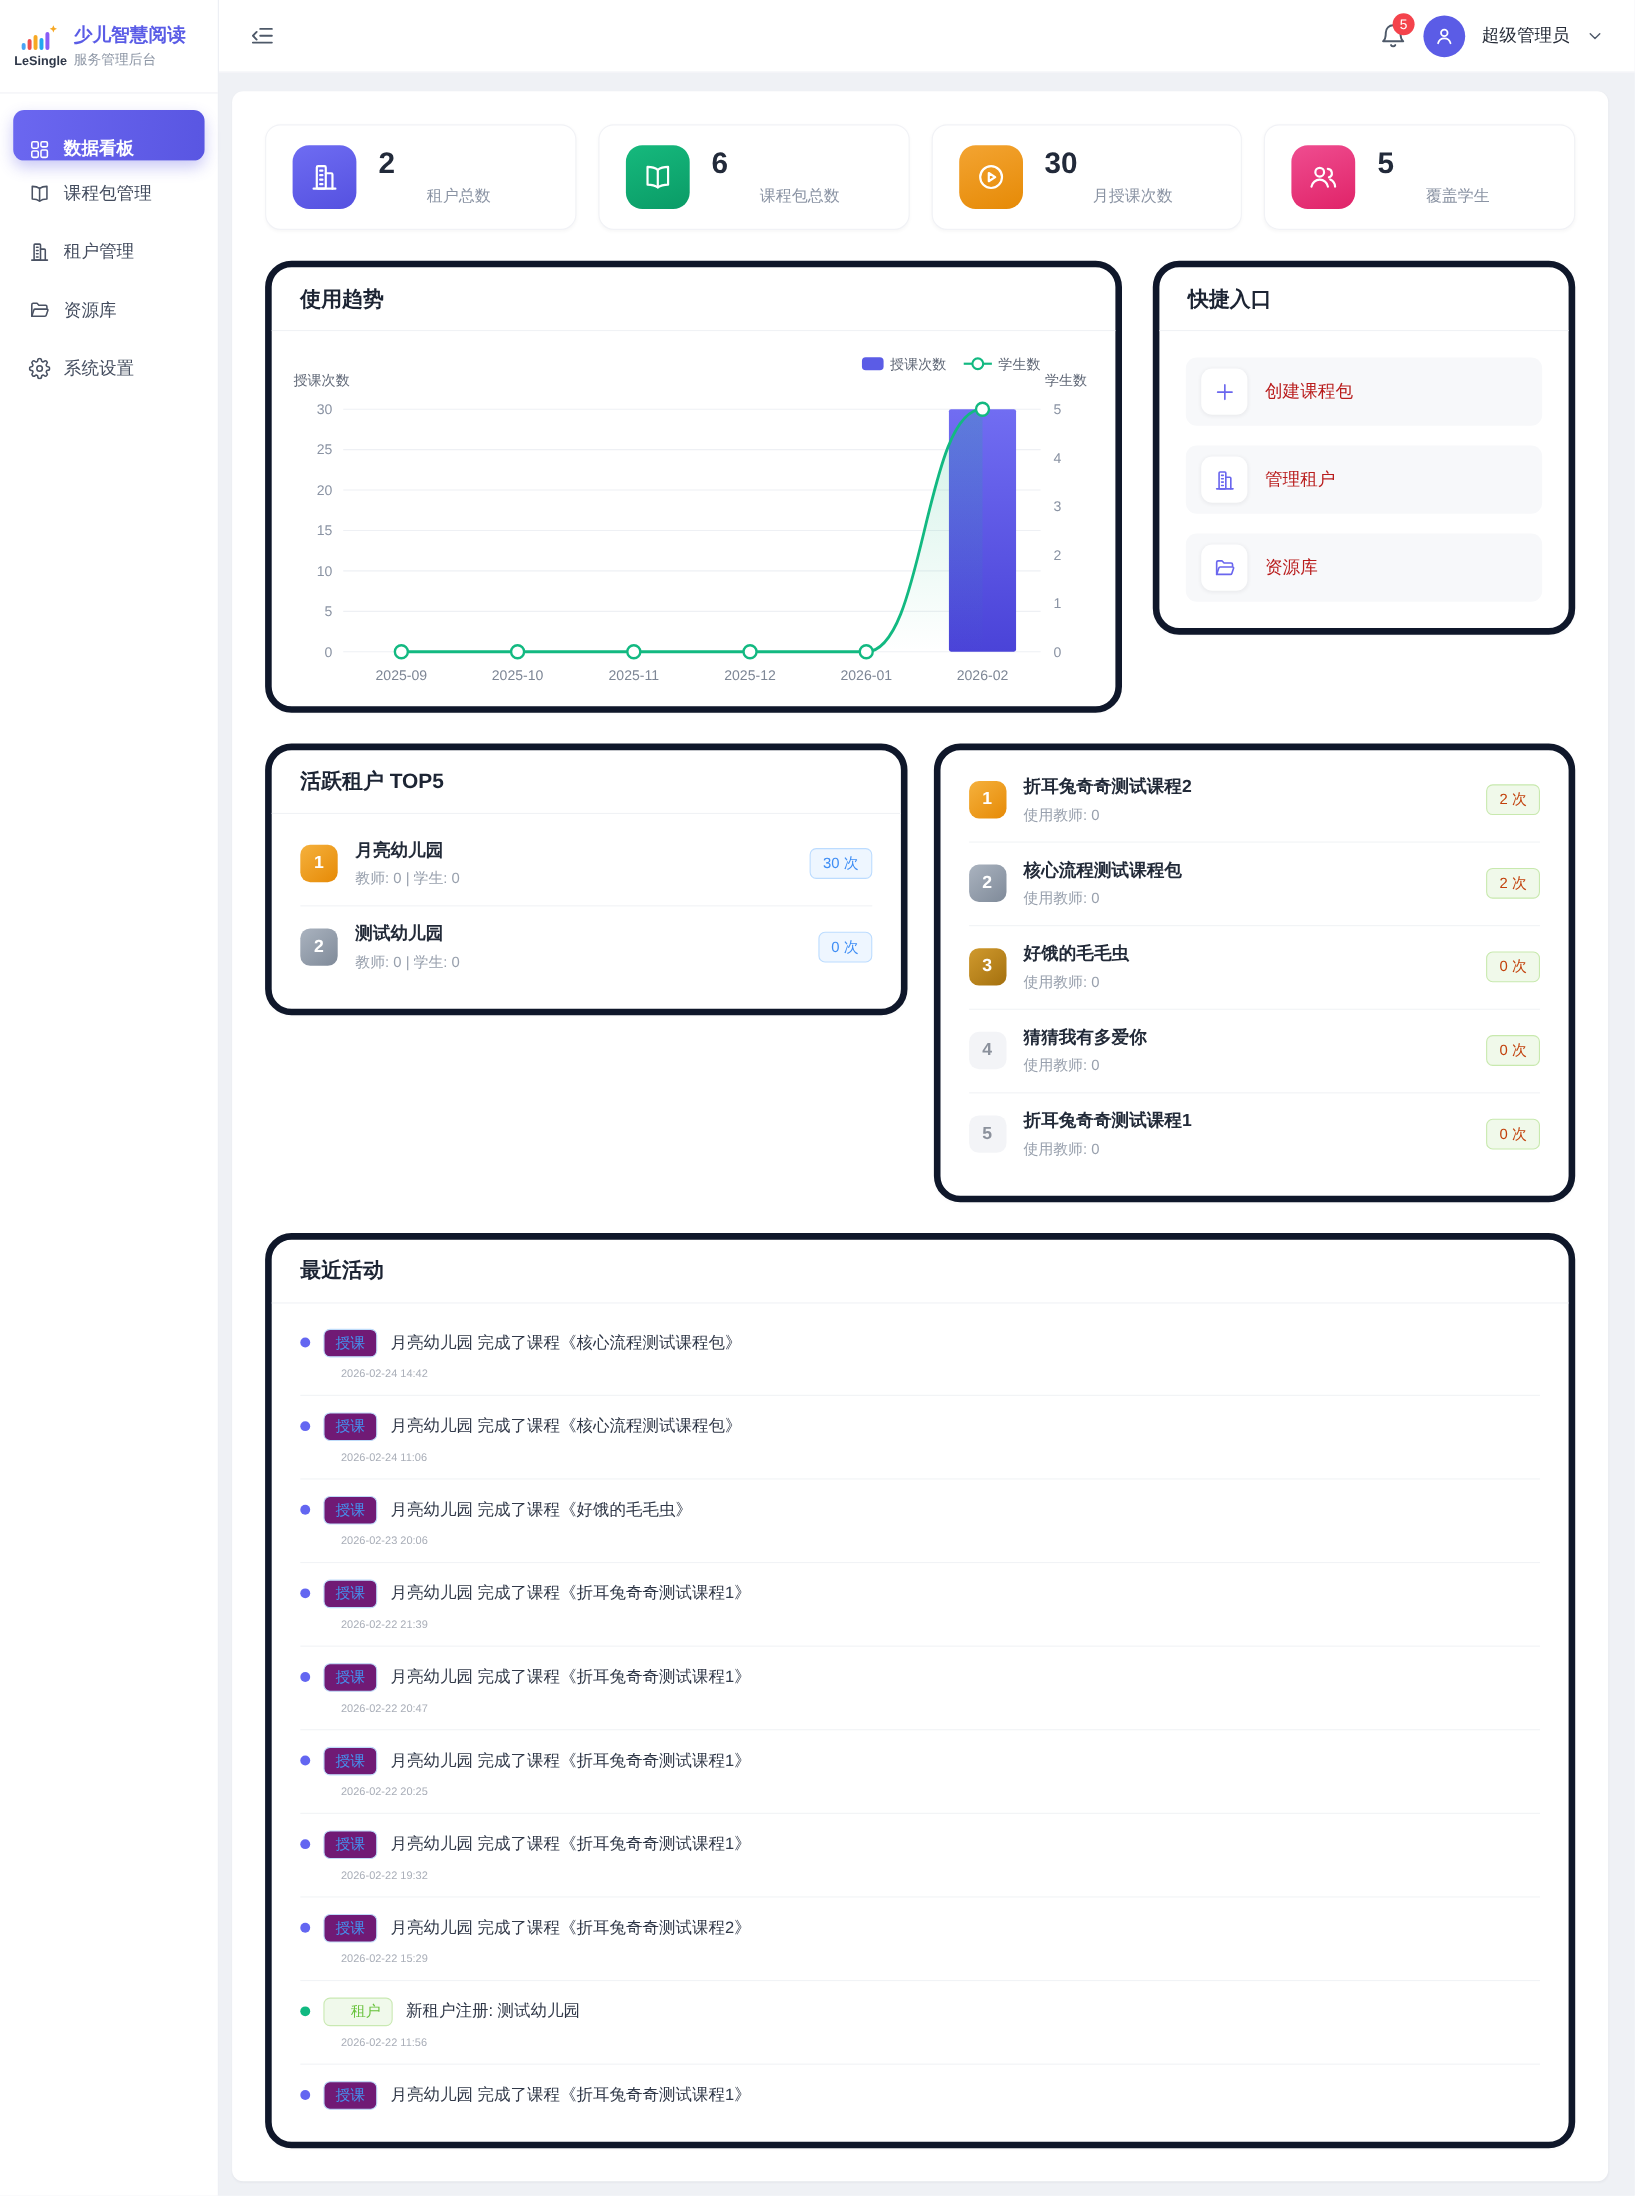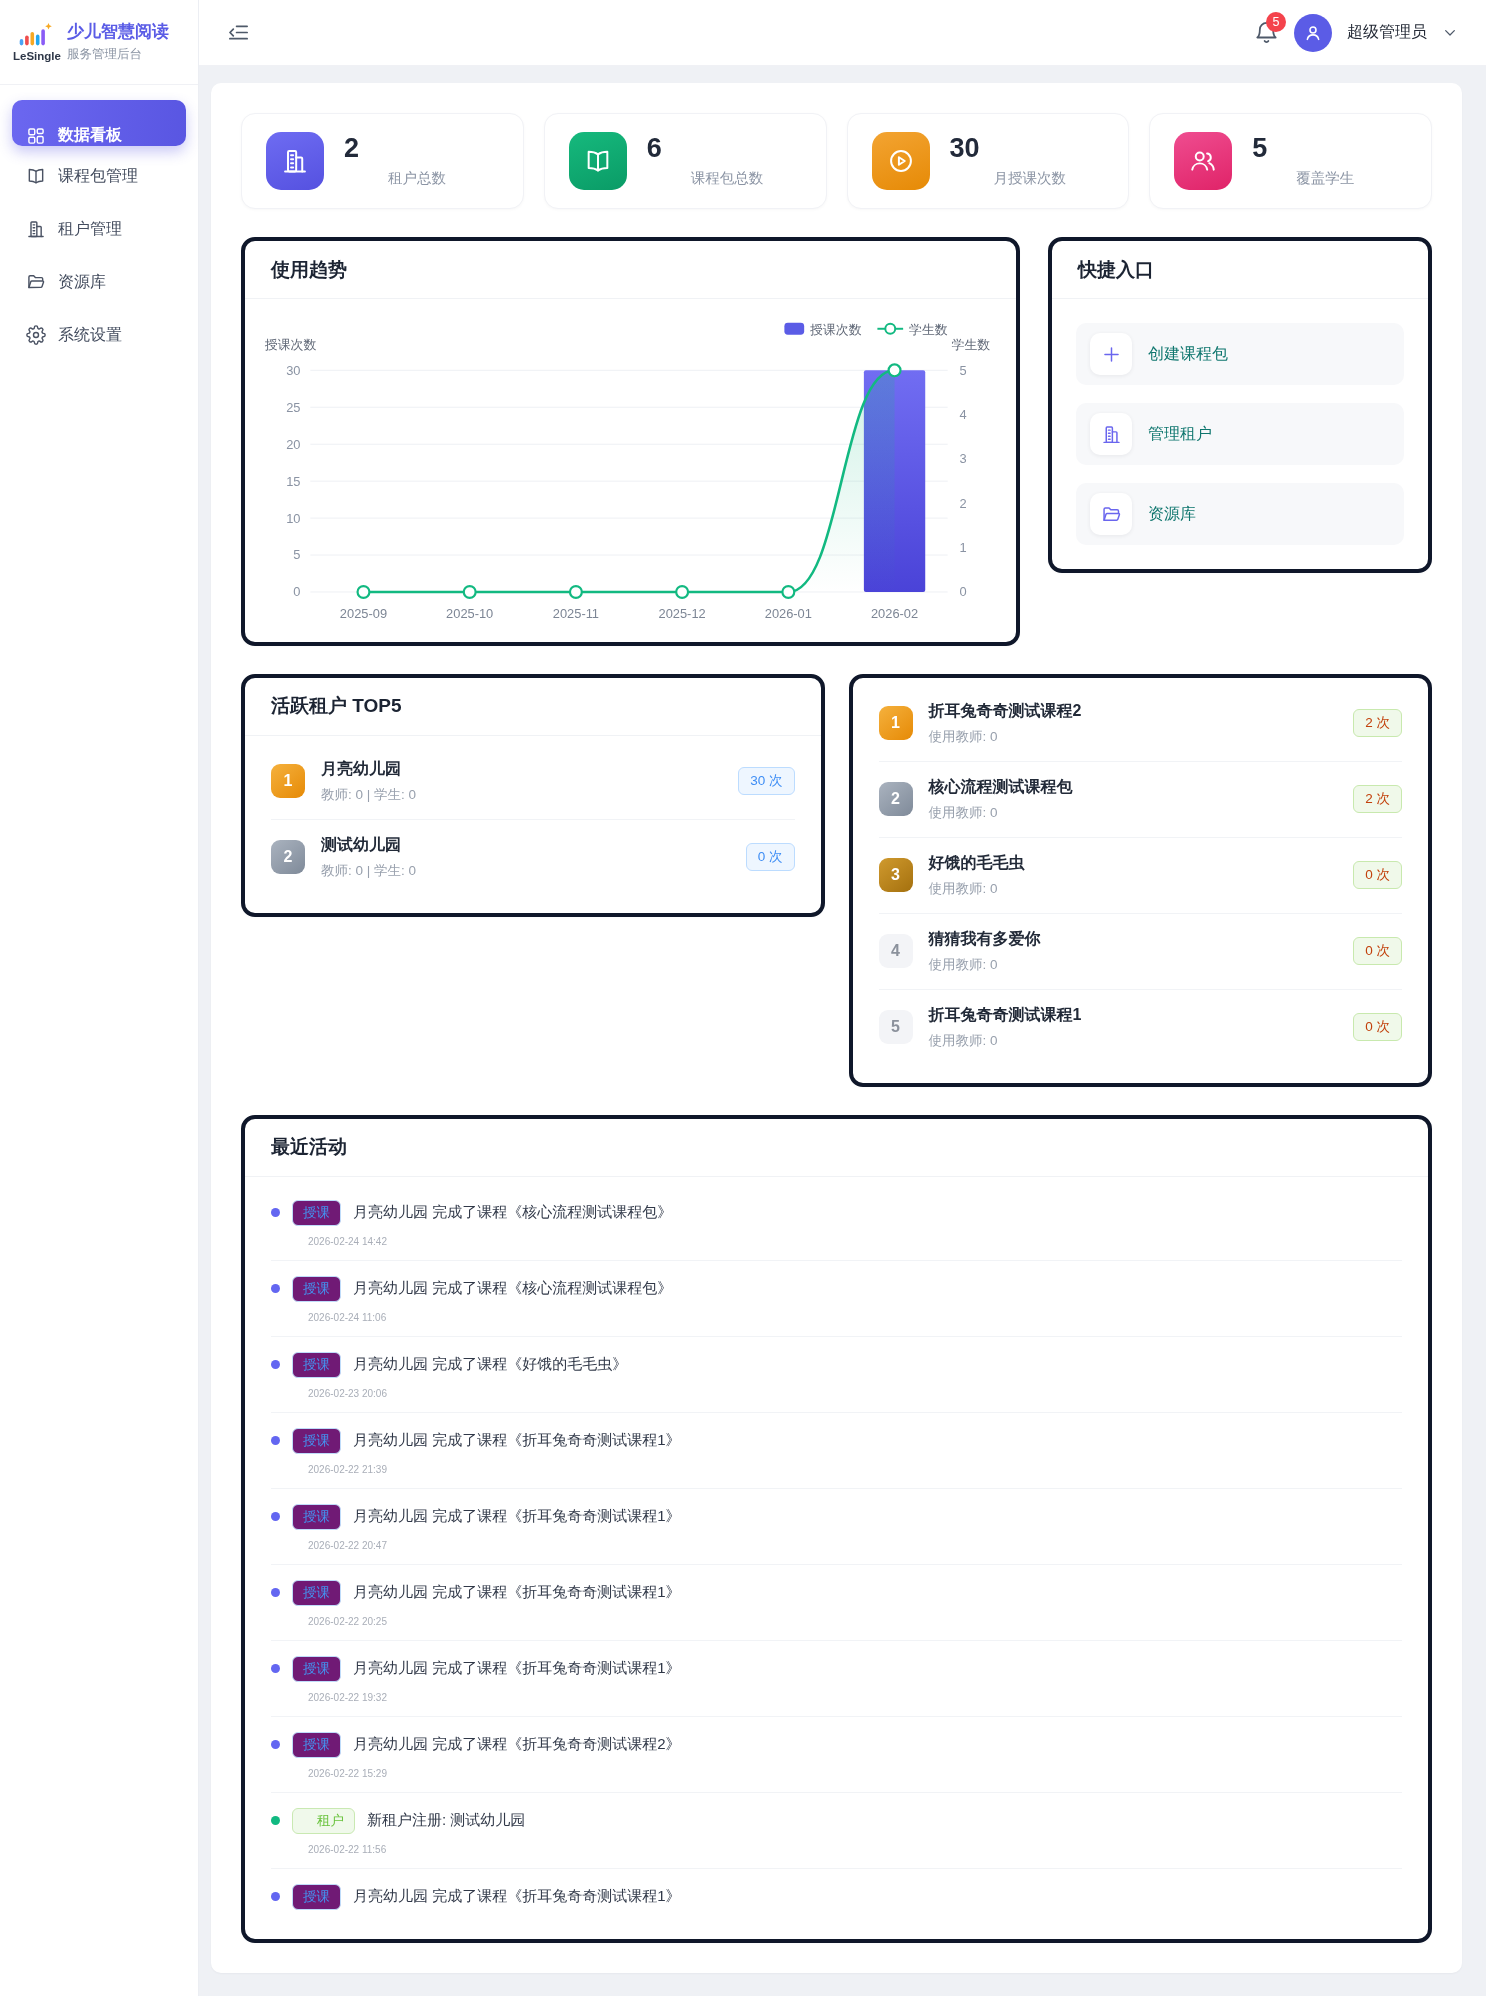--- a/index.html
+++ b/index.html
@@ -51,41 +51,41 @@
 
   .stats-row { display:grid; grid-template-columns:repeat(4,1fr); gap:20px; }
   .stat-card { height:96px; border:1px solid #f1f2f6; border-radius:14px; background:#fff;
     display:flex; align-items:center; padding:0 24px; gap:20px; box-shadow:0 1px 3px rgba(16,24,40,.03); }
   .stat-icon { width:58px; height:58px; border-radius:15px; display:flex; align-items:center;
     justify-content:center; color:#fff; flex:none; }
   .stat-icon svg { width:28px; height:28px; }
   .stat-value { font-size:27px; font-weight:700; color:#222a3a; line-height:1.05; }
   .stat-label { font-size:14.5px; color:#8b94a4; margin-top:6px;margin-left:44px; }
 
-  .panel { background:#fff; border:4px solid #0f172a; border-radius:14px;
+  .panel { background:#fff; border:6px solid #0f172a; border-radius:24px;
     box-shadow:0 1px 3px rgba(16,24,40,.02); }
   .panel-head { height:58px; display:flex; align-items:center; padding:0 26px; font-size:19px;
     font-weight:700; color:#1c2433; border-bottom:1px solid #f0f2f5; }
 
   .row2 { display:grid; grid-template-columns:1fr 384px; gap:28px; margin-top:28px; align-items:start; }
   .chart-body { padding:8px 4px 2px; }
   .chart { width:100%; height:auto; }
   .tick { fill:#8a93a3; font-size:13px; }
   .xtick { fill:#7d8695; font-size:13px; }
   .axisname { fill:#5f6776; font-size:13px; }
   .legendt { fill:#5f6776; font-size:13px; }
 
   .quick-body { padding:24px; }
   .quick-item { height:62px; background:#f7f8fa; border-radius:10px; display:flex; align-items:center;
     gap:16px; padding:0 14px; margin-bottom:18px; cursor:pointer; }
   .quick-item:last-child { margin-bottom:0; }
   .quick-icon { width:42px; height:42px; background:#fff; border-radius:10px; display:flex;
     align-items:center; justify-content:center; color:#6a66ee; box-shadow:0 1px 4px rgba(31,35,41,.07); flex:none; }
   .quick-icon svg { width:21px; height:21px; }
-  .quick-label { font-size:16px; color:#0f766e; font-weight:500; }
+  .quick-label { font-size:16px; color:#b91c1c; font-weight:500; }
 
   .row3 { display:grid; grid-template-columns:1fr 1fr; gap:24px; margin-top:28px; align-items:start; }
   .rank-body { padding:8px 26px 18px; }
   .rank-row { display:flex; align-items:center; gap:16px; padding:15px 0; border-bottom:1px solid #f1f3f6; }
   .rank-row:last-child { border-bottom:none; }
   .rank-badge { width:34px; height:34px; border-radius:9px; display:flex; align-items:center;
     justify-content:center; font-size:16px; font-weight:700; color:#fff; flex:none; }
   .rank-gold   { background:linear-gradient(140deg,#f5b13d,#e68a06); }
   .rank-silver { background:linear-gradient(140deg,#aab3bf,#7f8a99); }
   .rank-bronze { background:linear-gradient(140deg,#d09a2e,#a4700e); }

